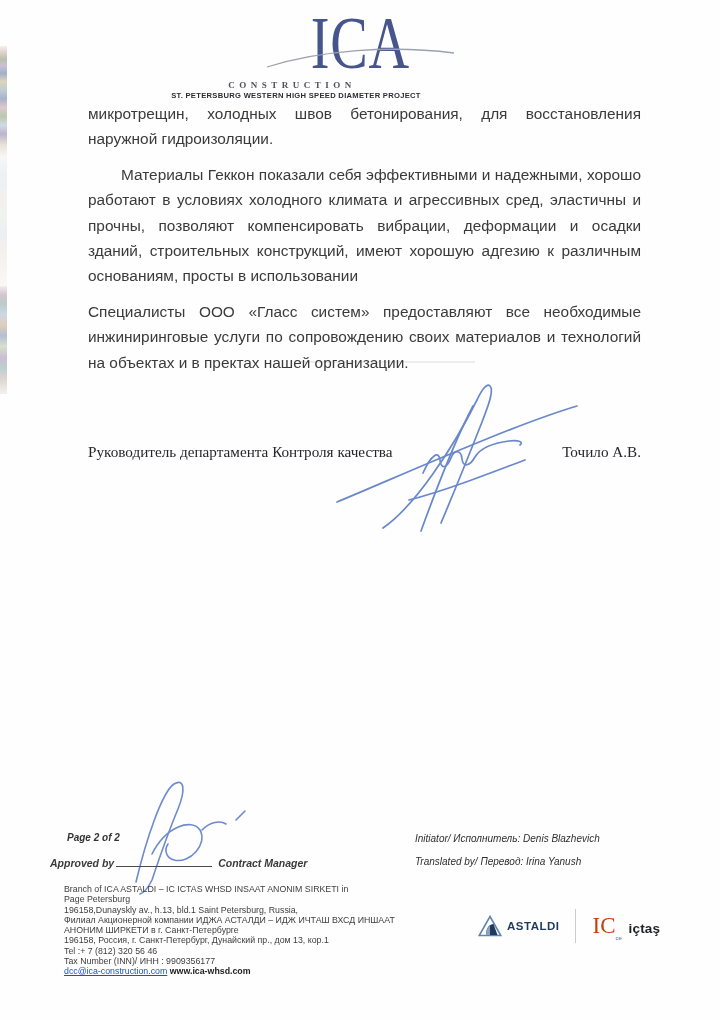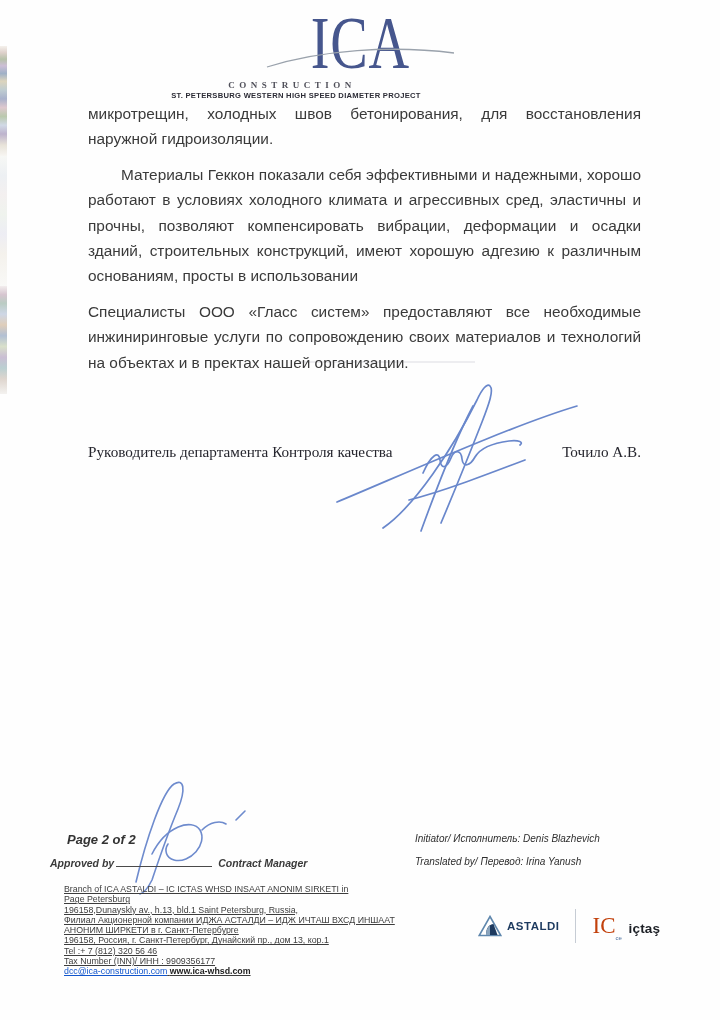--- a/index.html
+++ b/index.html
@@ -38,29 +38,29 @@
     font-size:15.4px;line-height:25.4px;text-align:justify;color:#3a3a3a;}
   #body-text .para{margin:0 0 10px 0;}
   #body-text .indent{text-indent:33px;}
   
   #sig-row{position:absolute;left:88px;top:443px;width:553px;display:flex;justify-content:space-between;
     font-family:"Liberation Serif",serif;font-size:15.2px;color:#26262e;}
   .hand-sig{position:absolute;pointer-events:none;}
   #main-sig{left:325px;top:378px;}
   #footer-sig{left:118px;top:780px;}
   
-  #page-number{position:absolute;left:67px;top:832px;font-size:13px;font-style:italic;font-weight:700;color:#333;}
+  #page-number{position:absolute;left:67px;top:832px;font-size:10px;font-style:italic;font-weight:700;color:#333;}
   #approved-row{position:absolute;left:50px;top:856px;font-size:10.5px;font-style:italic;font-weight:700;color:#3a3a3a;white-space:nowrap;}
   #approved-line{display:inline-block;width:96px;height:10px;border-bottom:1px solid #4a4a4a;margin:0 6px 0 2px;}
   
   #initiator-line{position:absolute;left:415px;top:833px;font-size:10px;font-style:italic;color:#2e2e2e;}
   #translator-line{position:absolute;left:415px;top:856px;font-size:10px;font-style:italic;color:#2e2e2e;}
   
   #address{position:absolute;left:64px;top:884px;width:340px;font-size:8.8px;line-height:10.3px;color:#3d3d3d;}
-  #address .addr-line{white-space:nowrap;text-decoration:underline;}
+  #address .addr-line{white-space:nowrap;}
   #email-link{color:#1155cc;text-decoration:underline;cursor:pointer;}
   #website{font-weight:700;color:#222;}
   
   #footer-logos{position:absolute;left:478px;top:902px;height:48px;display:flex;align-items:center;}
   #astaldi{display:flex;align-items:center;}
   #astaldi-text{font-size:11.5px;font-weight:700;color:#1d3a5f;letter-spacing:.5px;margin-left:5px;}
   #logo-divider{width:1px;height:34px;background:#c6ccd4;margin:0 16px;}
   #ictas{position:relative;display:flex;align-items:flex-end;}
   #ictas-big{font-family:"Liberation Serif",serif;font-size:23px;line-height:22px;color:#c2410c;}
   #ictas-sub{position:absolute;left:23px;top:20px;font-size:6px;color:#4a6f9e;}

